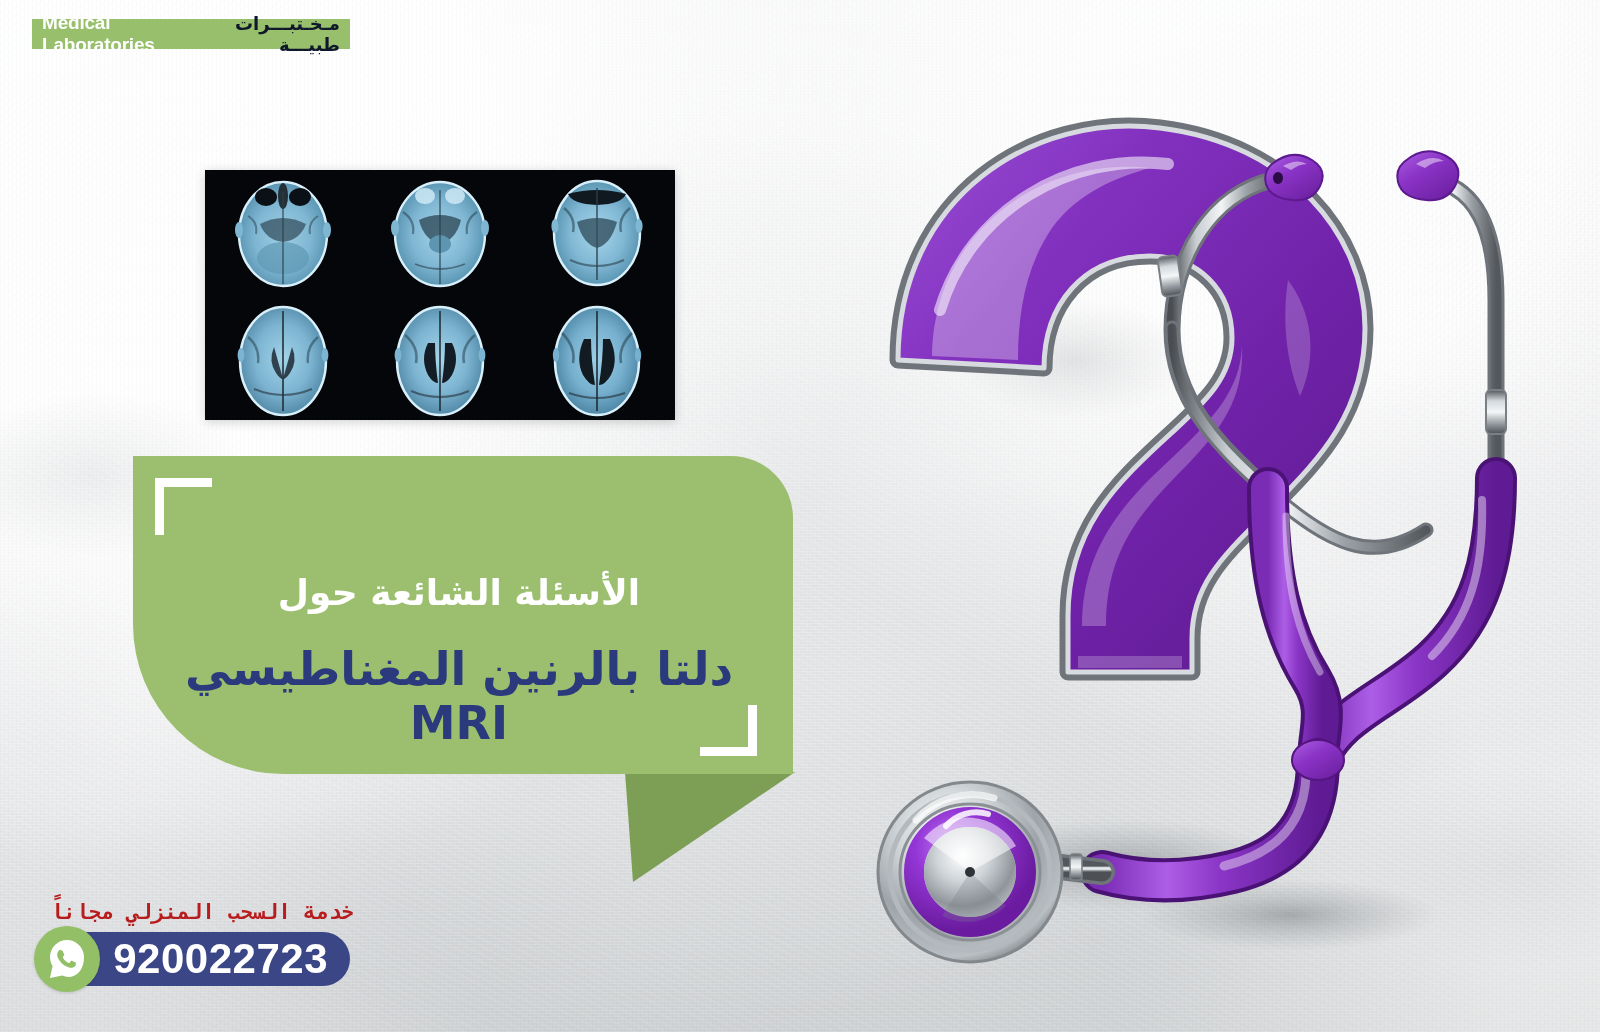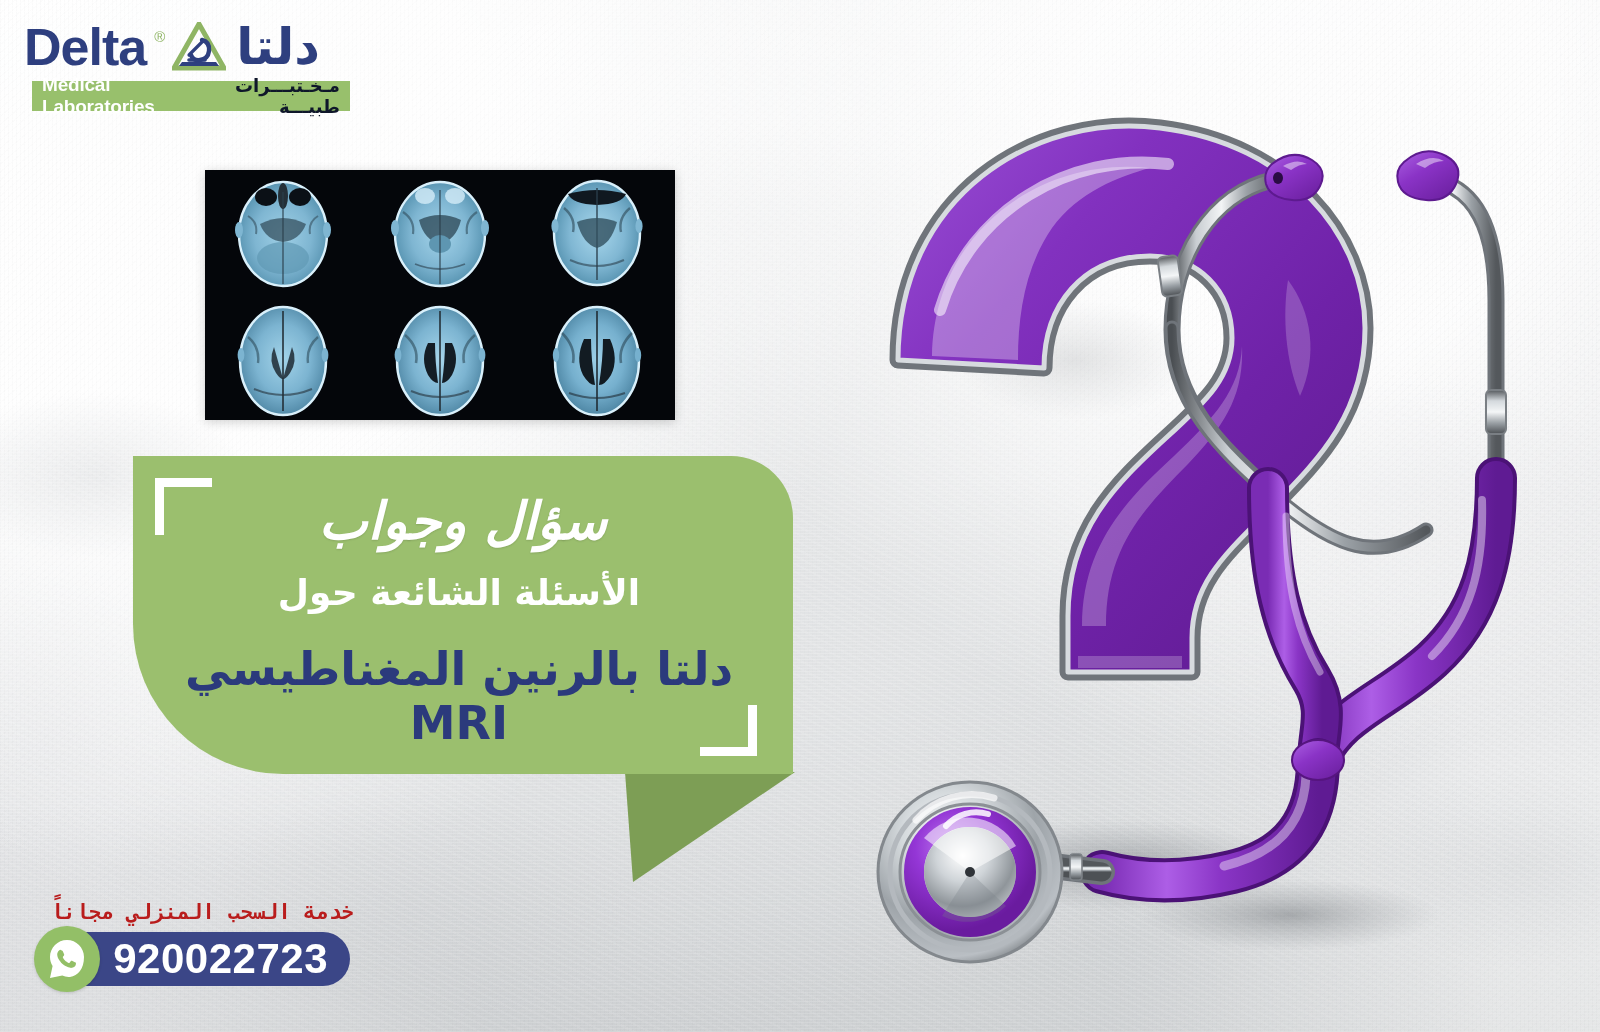--- a/index.html
+++ b/index.html
@@ -97,34 +97,20 @@
 <body>
 
 <div id="stage">
 
   <div class="bg-base"></div>
   <div class="bg-mottle"></div>
   <div class="bg-grain"></div>
   <div class="bg-vig"></div>
 
   <div id="logo">
-    <div class="logo-top">
-      <span class="logo-delta">Delta</span>
-      <span class="logo-reg">®</span>
-      <span class="logo-mark">
-        <svg viewBox="0 0 54 50" width="54" height="50" aria-hidden="true">
-          <path d="M27 2 L52 46 L2 46 Z" fill="none" stroke="#8fb564" stroke-width="5"></path>
-          <path d="M7 44 H47 L44 40 H10 Z" fill="#2e3f7f"></path>
-          <path d="M30 18 q8 2 7 11 q-1 8 -9 9 q-7 1 -9 -5" fill="none" stroke="#2e3f7f" stroke-width="4.4" stroke-linecap="round"></path>
-          <path d="M31 19 L17 33" stroke="#2e3f7f" stroke-width="3.2" stroke-linecap="round"></path>
-          <path d="M17 38 h16" stroke="#2e3f7f" stroke-width="3.6" stroke-linecap="round"></path>
-        </svg>
-      </span>
-      <span class="logo-ar">دلتا</span>
-    </div>
     <div class="logo-bar">
       <span class="logo-bar-en">Medical Laboratories</span>
       <span class="logo-bar-ar">مـخـتبـــرات طبيـــة</span>
     </div>
   </div>
 
   <div id="mri">
 
     <div class="slice">
       <svg width="150" height="122" viewBox="0 0 150 122">
@@ -424,21 +410,20 @@
 
   <div id="bubble-tail">
     <svg width="180" height="115" viewBox="0 0 180 115" aria-hidden="true">
       <path d="M0 0 L170 0 L8 110 Z" fill="#7d9e55"></path>
     </svg>
   </div>
 
   <div id="bubble">
     <div class="brk brk-tl"></div>
     <div class="brk brk-br"></div>
-    <div class="bub-l1">سؤال وجواب</div>
     <div class="bub-l2">الأسئلة الشائعة حول</div>
     <div class="bub-l3">دلتا بالرنين المغناطيسي MRI</div>
   </div>
 
   <div id="contact">
     <div class="ct-note">خدمة السحب المنزلي مجاناً</div>
     <div class="ct-pill">
       <span class="ct-num">920022723</span>
     </div>
     <div class="wa">

